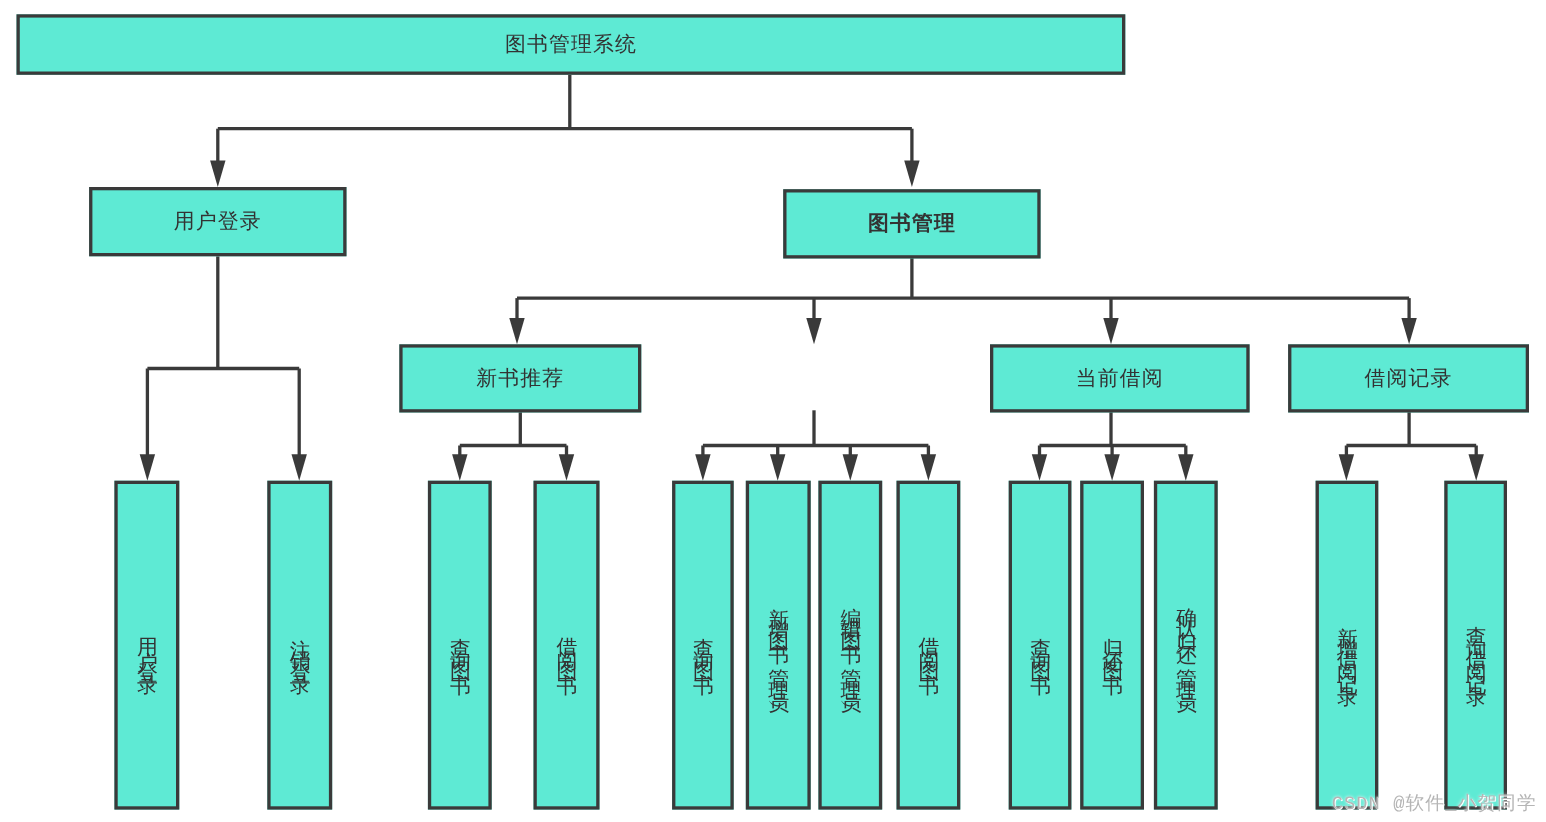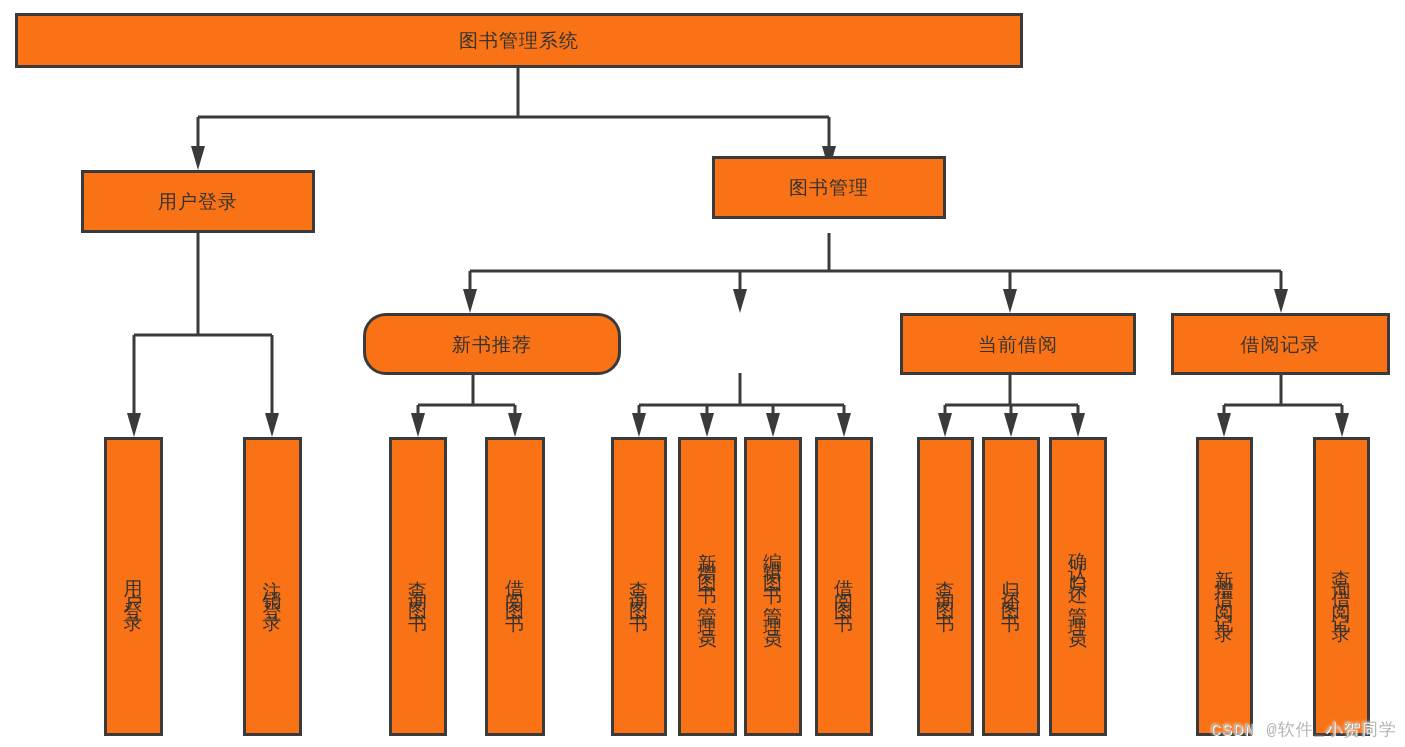--- a/index.html
+++ b/index.html
@@ -15,21 +15,21 @@
   #connectors {
     position: absolute;
     left: 0; top: 0;
     width: 1405px; height: 747px;
     pointer-events: none;
   }
   .box {
     position: absolute;
     box-sizing: border-box;
     border: 3px solid #3a3a3a;
-    background: #f97316;
+    background: #5eead4;
     display: flex;
     align-items: center;
     justify-content: center;
     text-align: center;
   }
   .box.h span {
     font-size: 19px;
     letter-spacing: 1px;
     line-height: 1;
     white-space: nowrap;
@@ -113,25 +113,25 @@
       <polygon points="1335,413 1349,413 1342,437" fill="#3a3a3a"></polygon>
     </svg>
 
   <div class="box h" style="left:15px; top:13px; width:1008px; height:55px;">
     <span>图书管理系统</span>
   </div>
 
   <div class="box h" style="left:81px; top:170px; width:234px; height:63px;">
     <span>用户登录</span>
   </div>
-  <div class="box h" style="left:712px; top:156px; width:234px; height:63px;">
+  <div class="box h" style="left:712px; top:172px; width:234px; height:63px;font-weight:bold;">
     <span>图书管理</span>
   </div>
 
-  <div class="box h" style="left:363px; top:313px; width:258px; height:62px;border-radius:23px;">
+  <div class="box h" style="left:363px; top:313px; width:220px; height:62px;">
     <span>新书推荐</span>
   </div>
   <div class="box h" style="left:900px; top:313px; width:236px; height:62px;">
     <span>当前借阅</span>
   </div>
   <div class="box h" style="left:1171px; top:313px; width:219px; height:62px;">
     <span>借阅记录</span>
   </div>
 
   <div class="box v" style="left:104px; top:437px; width:59px; height:299px;">

